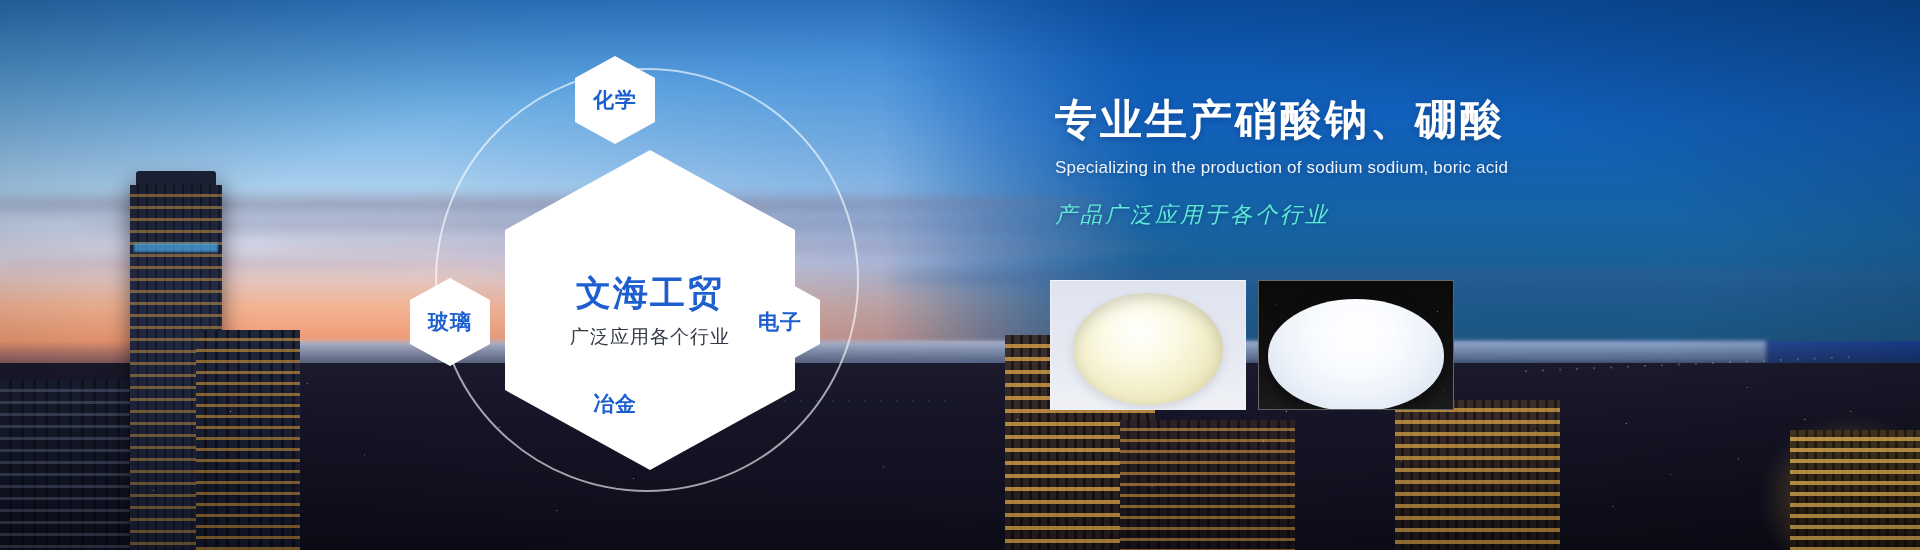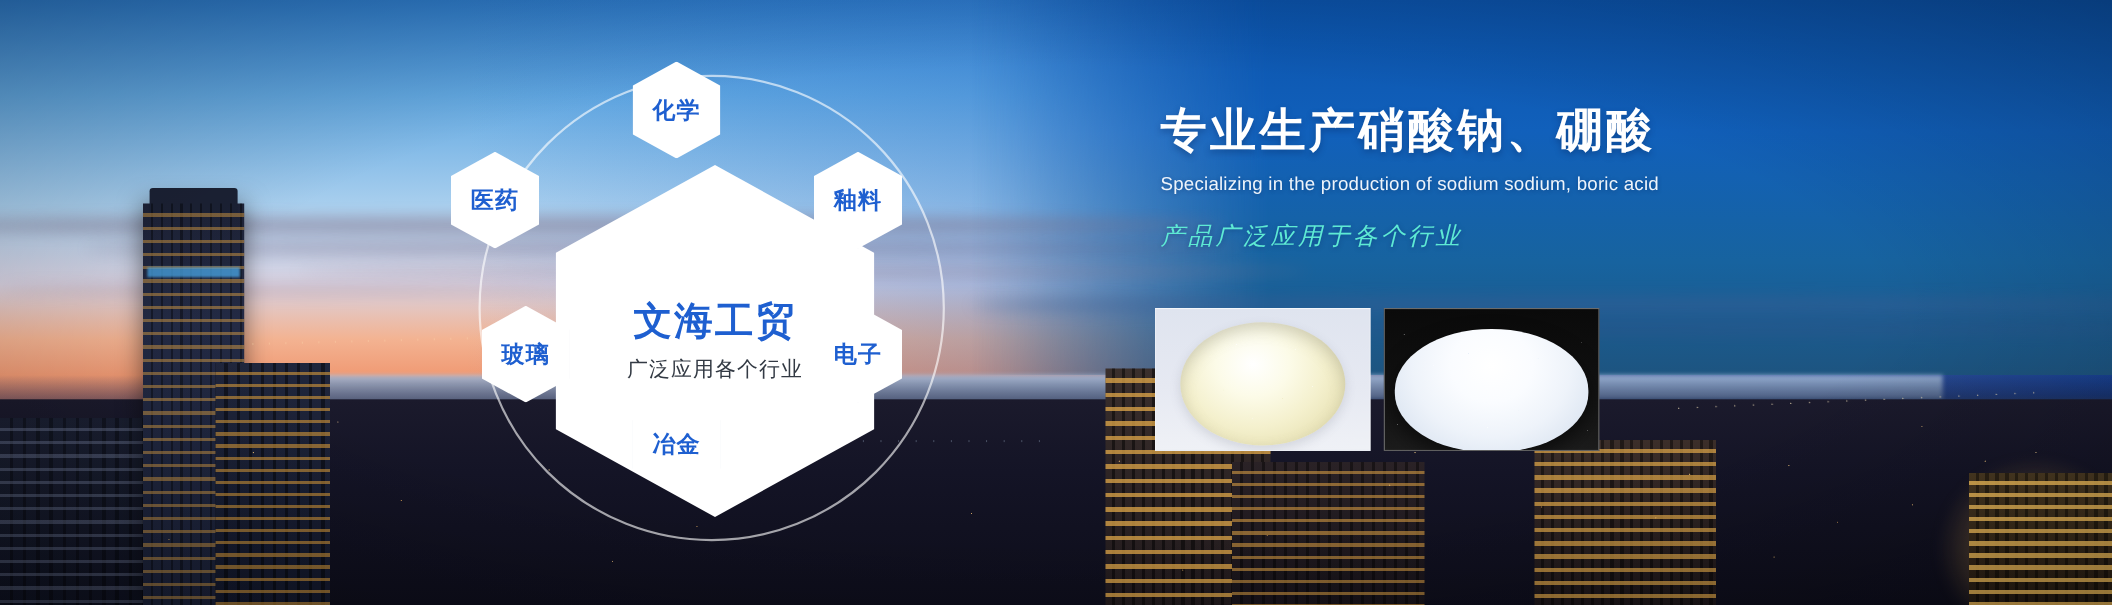--- a/index.html
+++ b/index.html
@@ -266,21 +266,21 @@
   }
   .hex-sm span{
     font-size:21px;font-weight:bold;color:#1e5fd0;letter-spacing:1px;
     font-family:"DejaVu Sans","Liberation Sans",sans-serif;
     white-space:nowrap;
   }
   .p-chemistry   {left:155px;top:36px;}
   .p-glaze       {left:320px;top:118px;}
   .p-electronics {left:320px;top:258px;}
   .p-metallurgy  {left:155px;top:340px;}
-  .p-glass       {left:-10px;top:258px;margin-left:28px;}
+  .p-glass       {left:-10px;top:258px;}
   .p-medicine    {left:-10px;top:118px;}
 
   
   .copy{position:absolute;left:1055px;top:96px;width:820px;}
   .copy h1{
     margin:0;
     font-size:42px;line-height:1.18;font-weight:bold;color:#ffffff;
     letter-spacing:3px;
     font-family:Liberation Serif, serif;
     text-shadow:0 2px 6px rgba(0,30,80,.35);
@@ -420,34 +420,28 @@
     <div class="hex hex-main">
       <div class="inner">
         <div class="hex-title">文海工贸</div>
         <div class="hex-sub">广泛应用各个行业</div>
       </div>
     </div>
 
     <div class="hex hex-sm p-chemistry">
       <span>化学</span>
     </div>
-    <div class="hex hex-sm p-glaze">
-      <span>釉料</span>
-    </div>
     <div class="hex hex-sm p-electronics">
       <span>电子</span>
     </div>
     <div class="hex hex-sm p-metallurgy">
       <span>冶金</span>
     </div>
     <div class="hex hex-sm p-glass">
       <span>玻璃</span>
-    </div>
-    <div class="hex hex-sm p-medicine">
-      <span>医药</span>
     </div>
   </div>
 
   <div class="copy">
     <h1>专业生产硝酸钠、硼酸</h1>
     <div class="en">Specializing in the production of sodium sodium, boric acid</div>
     <div class="cn2">产品广泛应用于各个行业</div>
   </div>
 
   <div class="photos">

